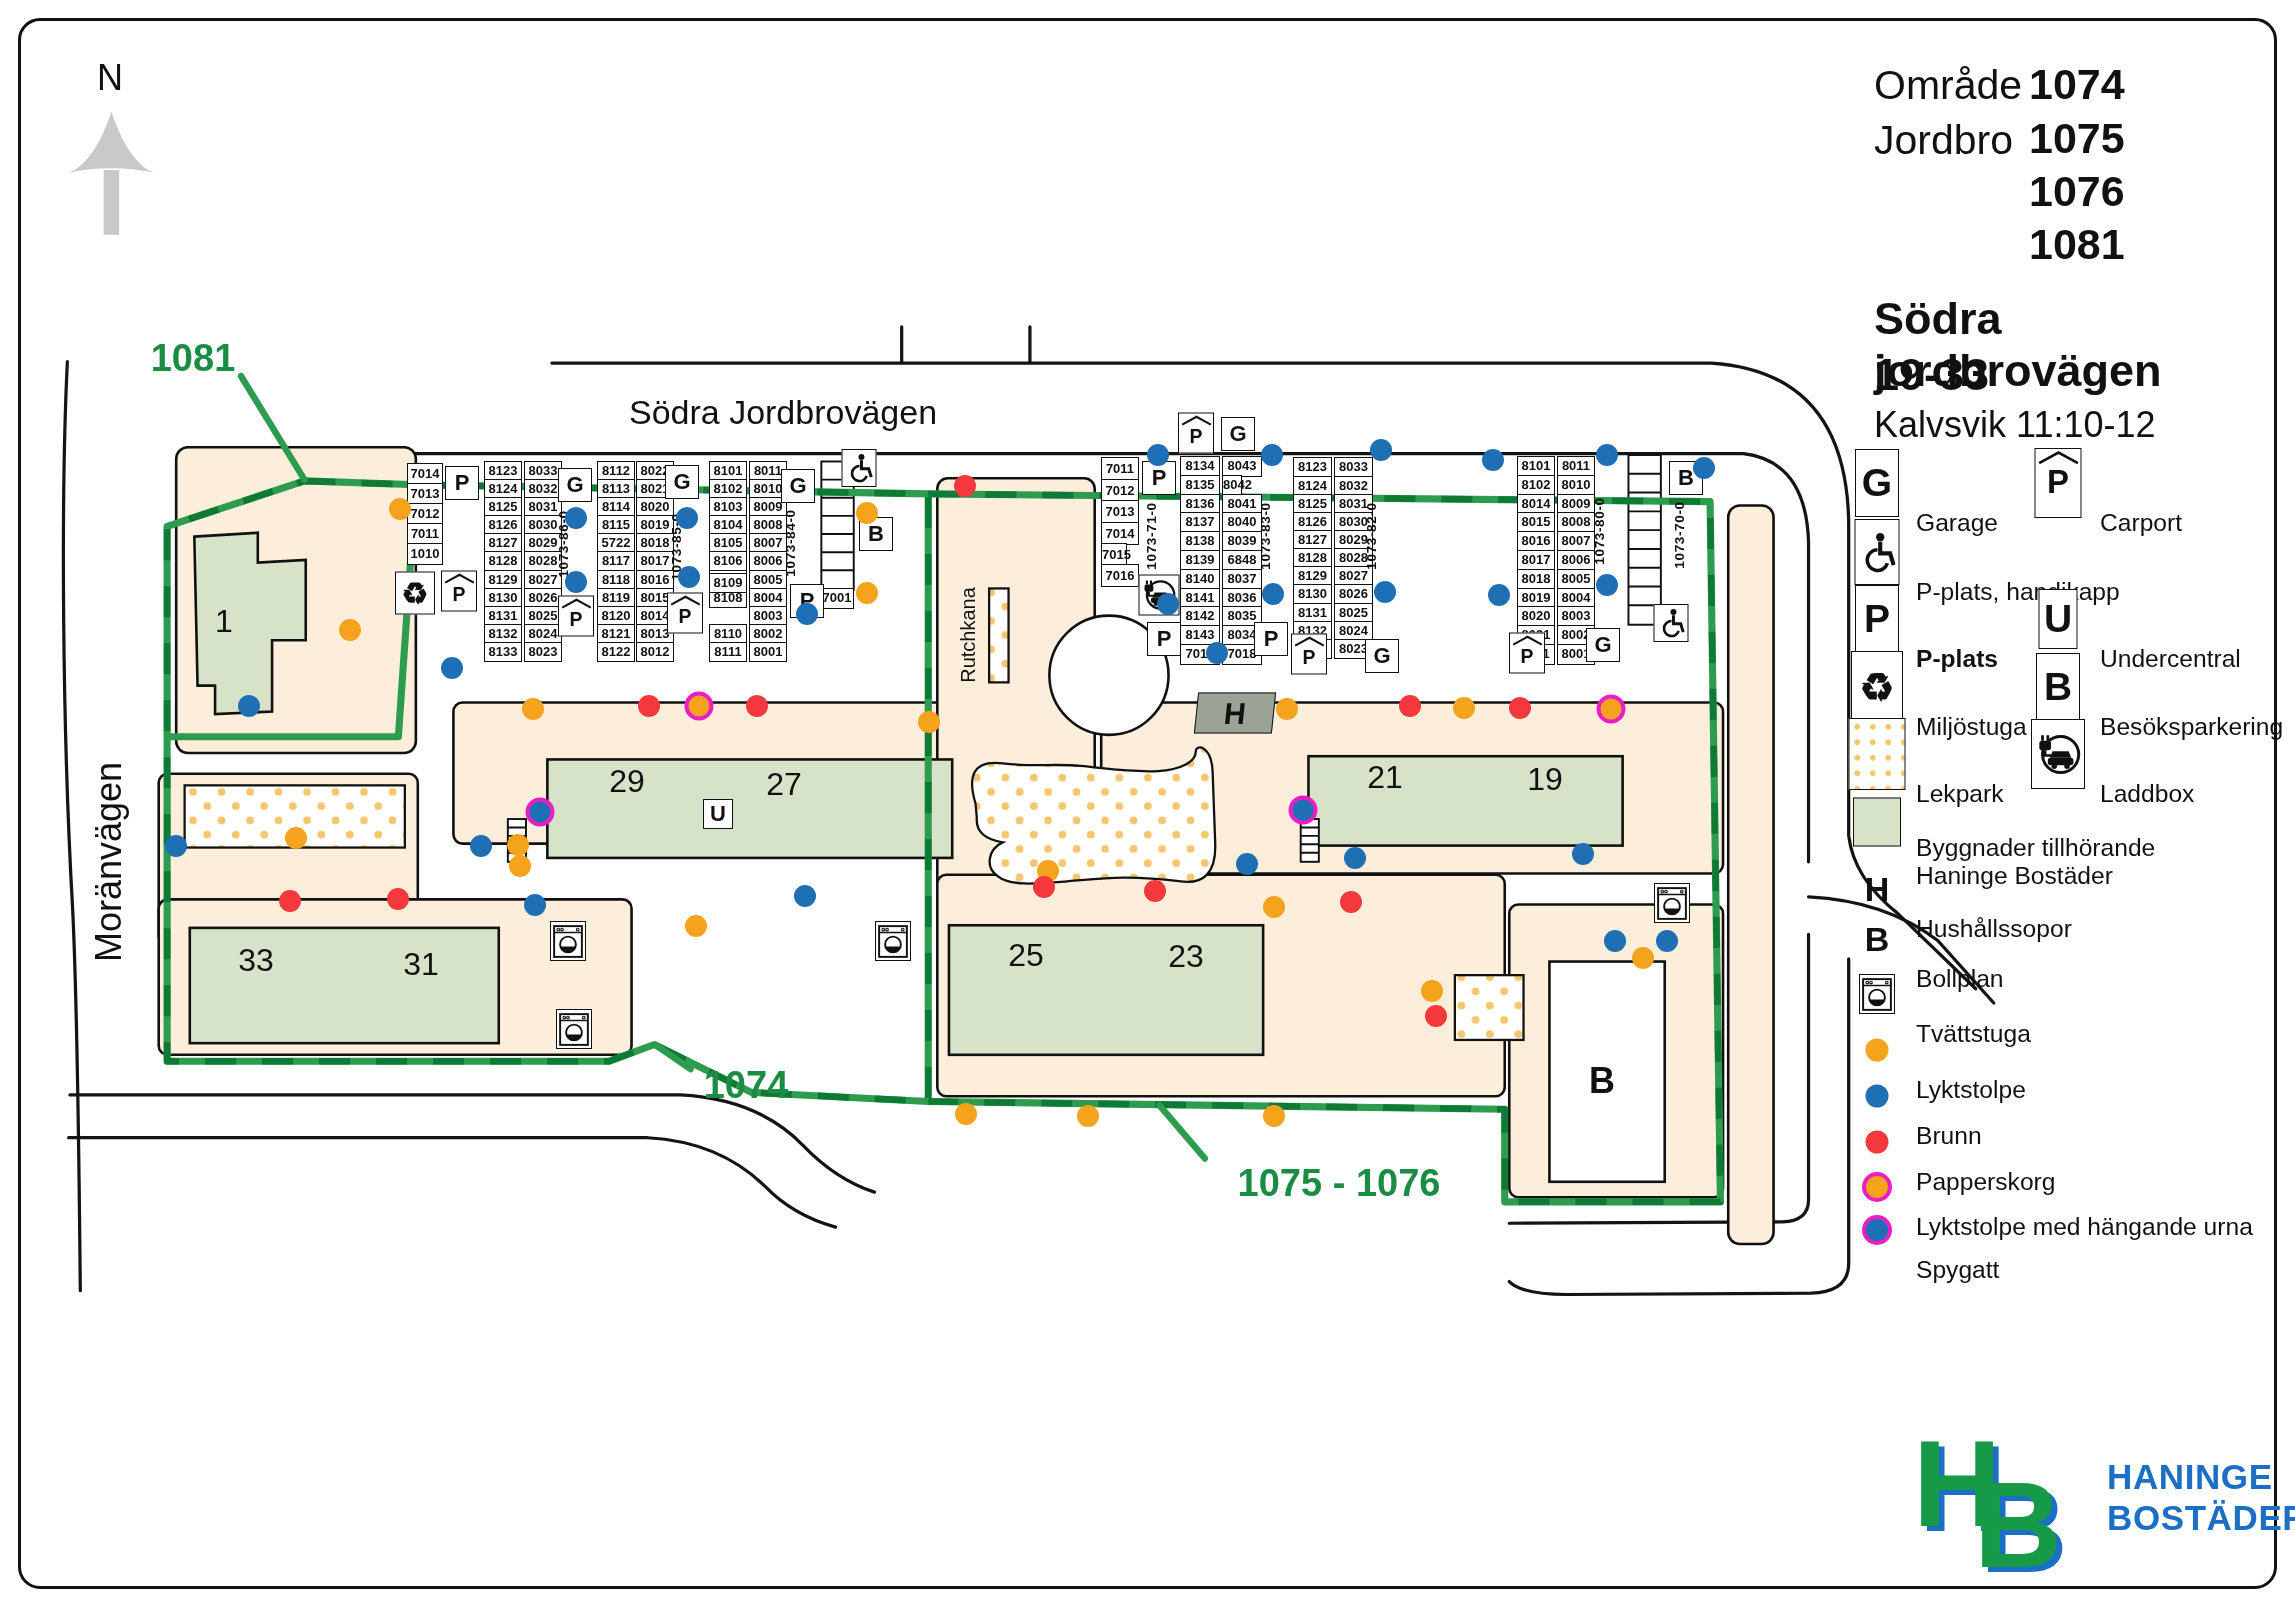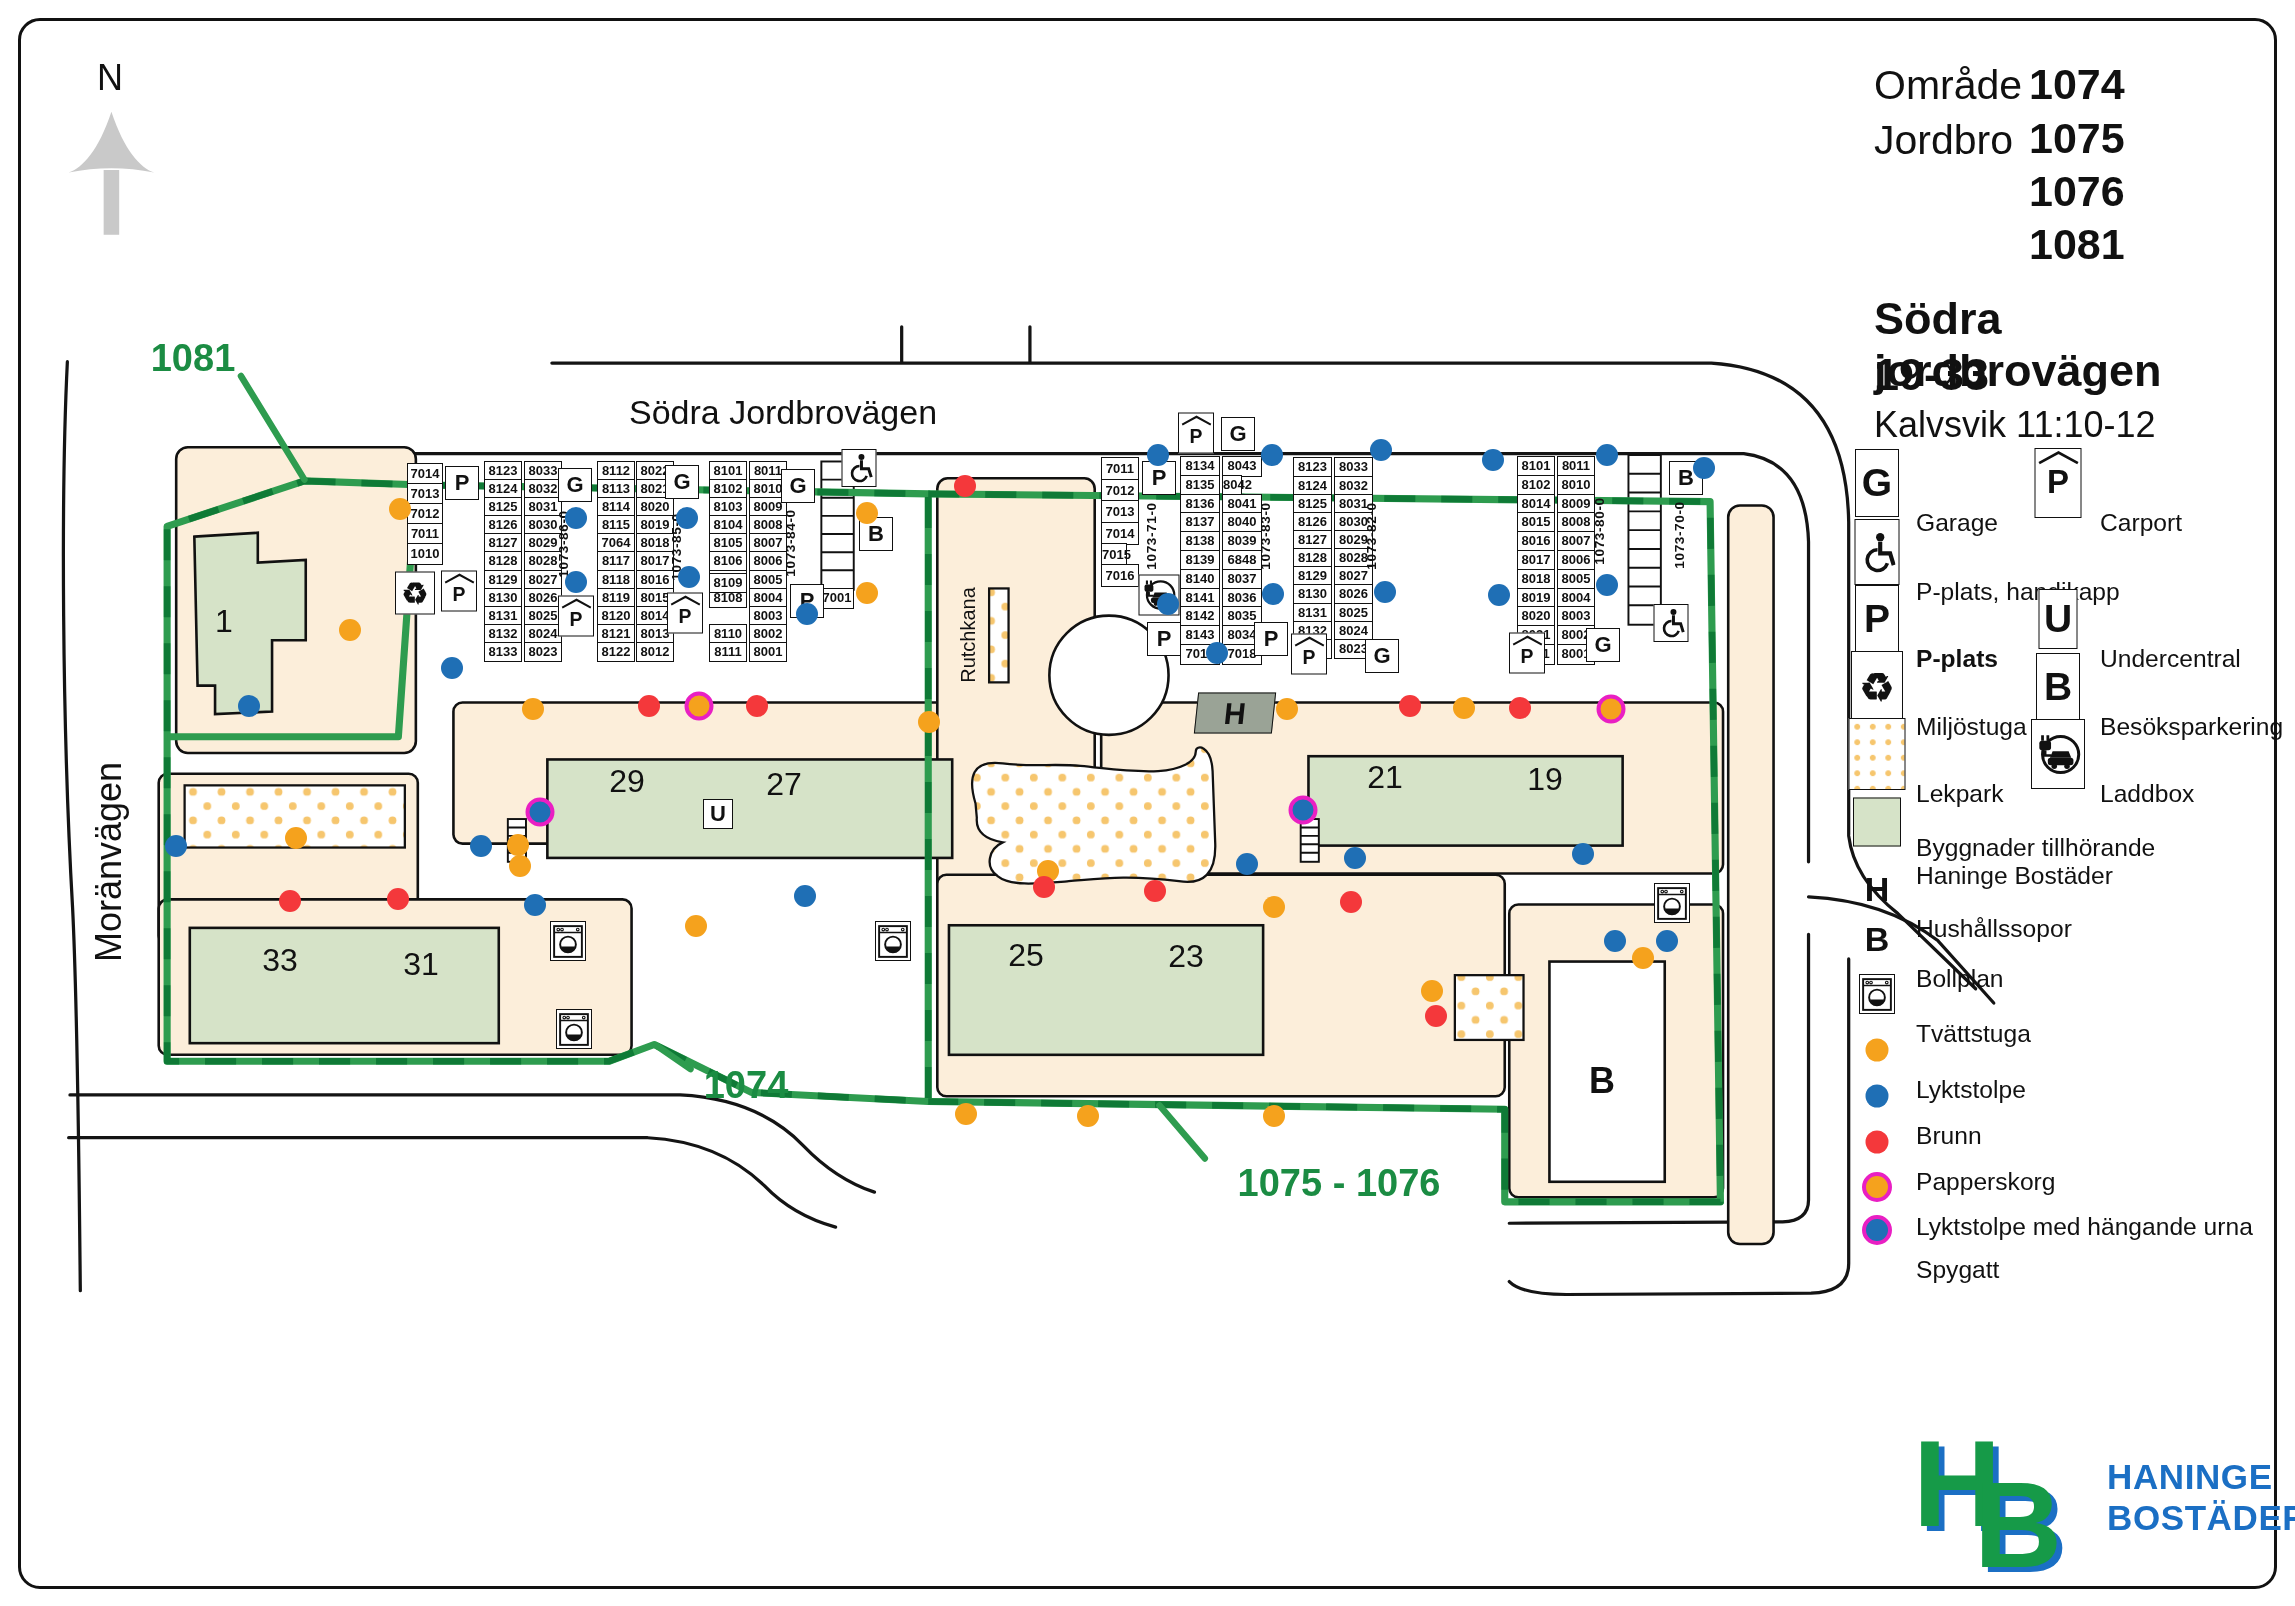--- a/index.html
+++ b/index.html
@@ -260,21 +260,21 @@
       </div>
       <div>
         <div class="cell" style="left: 597px; top: 461px; width: 38px; height: 20px; line-height: 17.5px;">8112</div>
         <div class="cell" style="left: 636px; top: 461px; width: 38px; height: 20px; line-height: 17.5px;">8022</div>
         <div class="cell" style="left: 597px; top: 479px; width: 38px; height: 20px; line-height: 17.5px;">8113</div>
         <div class="cell" style="left: 636px; top: 479px; width: 38px; height: 20px; line-height: 17.5px;">8021</div>
         <div class="cell" style="left: 597px; top: 497px; width: 38px; height: 20px; line-height: 17.5px;">8114</div>
         <div class="cell" style="left: 636px; top: 497px; width: 38px; height: 20px; line-height: 17.5px;">8020</div>
         <div class="cell" style="left: 597px; top: 515px; width: 38px; height: 20px; line-height: 17.5px;">8115</div>
         <div class="cell" style="left: 636px; top: 515px; width: 38px; height: 20px; line-height: 17.5px;">8019</div>
-        <div class="cell" style="left: 597px; top: 533px; width: 38px; height: 20px; line-height: 17.5px;">7064</div>
+        <div class="cell" style="left: 597px; top: 533px; width: 38px; height: 20px; line-height: 17.5px;">5722</div>
         <div class="cell" style="left: 636px; top: 533px; width: 38px; height: 20px; line-height: 17.5px;">8018</div>
         <div class="cell" style="left: 597px; top: 551px; width: 38px; height: 20px; line-height: 17.5px;">8117</div>
         <div class="cell" style="left: 636px; top: 551px; width: 38px; height: 20px; line-height: 17.5px;">8017</div>
         <div class="cell" style="left: 597px; top: 570px; width: 38px; height: 20px; line-height: 17.5px;">8118</div>
         <div class="cell" style="left: 636px; top: 570px; width: 38px; height: 20px; line-height: 17.5px;">8016</div>
         <div class="cell" style="left: 597px; top: 588px; width: 38px; height: 20px; line-height: 17.5px;">8119</div>
         <div class="cell" style="left: 636px; top: 588px; width: 38px; height: 20px; line-height: 17.5px;">8015</div>
         <div class="cell" style="left: 597px; top: 606px; width: 38px; height: 20px; line-height: 17.5px;">8120</div>
         <div class="cell" style="left: 636px; top: 606px; width: 38px; height: 20px; line-height: 17.5px;">8014</div>
         <div class="cell" style="left: 597px; top: 624px; width: 38px; height: 20px; line-height: 17.5px;">8121</div>
@@ -613,21 +613,21 @@
       <div class="dot d-blue ring" style="left: 1303px; top: 810px; width: 21px; height: 21px;"></div>
       <div class="street" style="left: 783px; top: 412px; font-size: 34px;">Södra Jordbrovägen</div>
       <div class="street" style="left: 109px; top: 862px; font-size: 36px; transform: translate(-50%, -50%) rotate(-90deg);">Moränvägen</div>
       <div class="street" style="left: 968px; top: 635px; font-size: 20px; transform: translate(-50%, -50%) rotate(-90deg);">Rutchkana</div>
       <div class="greenlbl" style="left: 193px; top: 358px;">1081</div>
       <div class="greenlbl" style="left: 746px; top: 1085px;">1074</div>
       <div class="greenlbl" style="left: 1339px; top: 1183px;">1075 - 1076</div>
       <div class="bldglbl" style="left: 224px; top: 621px;">1</div>
       <div class="bldglbl" style="left: 627px; top: 781px;">29</div>
       <div class="bldglbl" style="left: 784px; top: 784px;">27</div>
-      <div class="bldglbl" style="left: 280px; top: 960px;">33</div>
+      <div class="bldglbl" style="left: 256px; top: 960px;">33</div>
       <div class="bldglbl" style="left: 421px; top: 964px;">31</div>
       <div class="bldglbl" style="left: 1026px; top: 955px;">25</div>
       <div class="bldglbl" style="left: 1186px; top: 956px;">23</div>
       <div class="bldglbl" style="left: 1385px; top: 777px;">21</div>
       <div class="bldglbl" style="left: 1545px; top: 779px;">19</div>
       <div class="bldglbl" style="left: 1602px; top: 1081px; font-weight: 700; font-size: 36px;">B</div>
     </div>
 
   <div id="logo">
     <span class="hb" style="left:0;top:0;">H</span>

